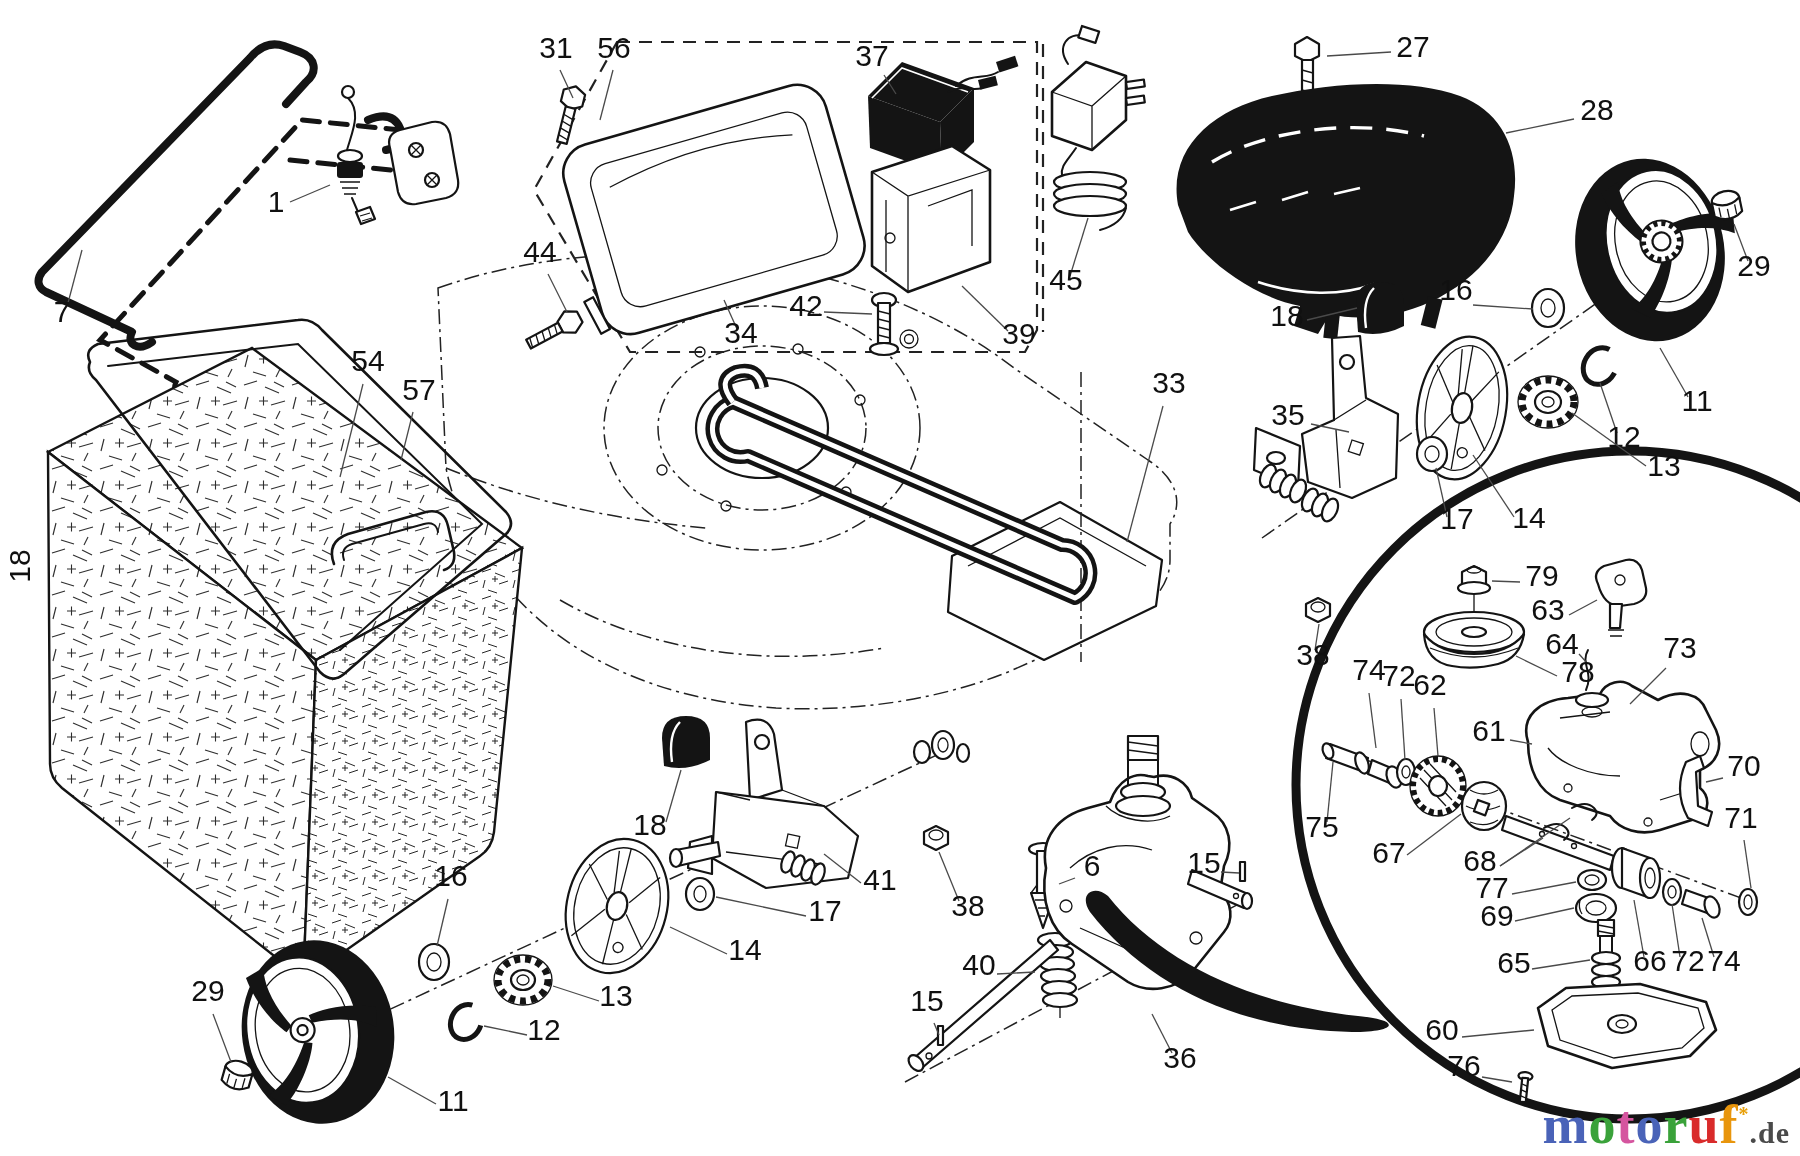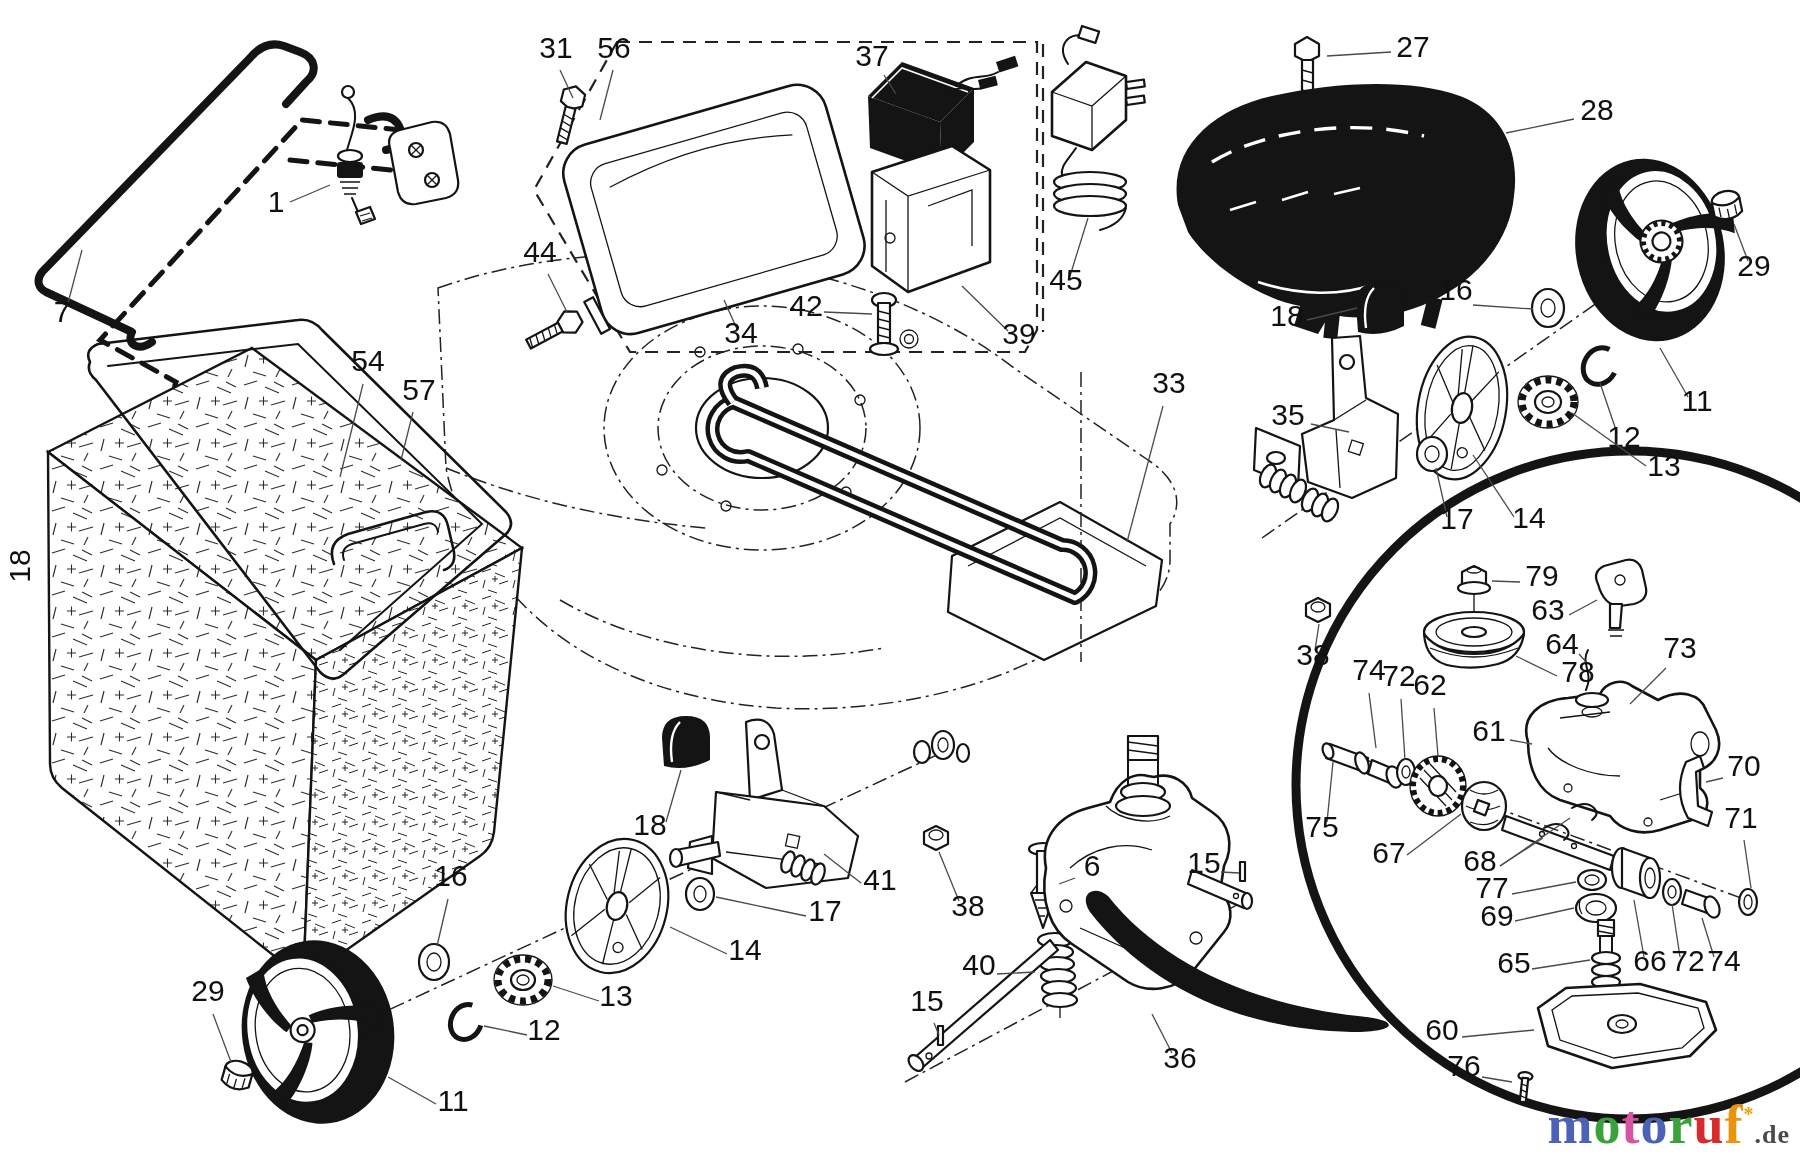--- a/index.html
+++ b/index.html
@@ -12,21 +12,21 @@
   .sn{fill:none;stroke:#141414;stroke-width:2.6;stroke-linecap:round;stroke-linejoin:round;}
   .sn2{fill:none;stroke:#141414;stroke-width:2;stroke-linecap:round;}
   .blk{fill:#141414;stroke:none;}
   .thick{fill:none;stroke:#141414;stroke-width:8;stroke-linecap:round;stroke-linejoin:round;}
   .dd{fill:none;stroke:#222;stroke-width:1.5;stroke-dasharray:15 5 3 5;}
   .db{fill:none;stroke:#222;stroke-width:2.2;stroke-dasharray:13 9;}
   .ghost{fill:none;stroke:#141414;stroke-width:5;stroke-dasharray:17 11;stroke-linecap:round;}
   .leader{fill:none;stroke:#4a4a4a;stroke-width:1.3;}
   .plabel{font-family:"Liberation Sans",sans-serif;font-size:30px;fill:#101010;text-anchor:middle;}
   .wm{position:absolute;right:10px;bottom:4px;font-family:"Liberation Serif",serif;font-weight:bold;font-size:54px;letter-spacing:1px;line-height:1;}
-  .wm .wm-suffix{font-size:26px;color:#4a4a4a;margin-top:24px;}
+  .wm .wm-suffix{font-size:30px;color:#4a4a4a;margin-top:24px;}
   .wm .wm-star{font-size:20px;vertical-align:22px;}
 </style>
 </head>
 <body>
 
 <div class="stage">
 <svg width="1800" height="1156" viewBox="0 0 1800 1156">
   <defs>
     <pattern id="tex" width="48" height="42" patternUnits="userSpaceOnUse">
       <rect width="48" height="42" fill="#ffffff"></rect>

